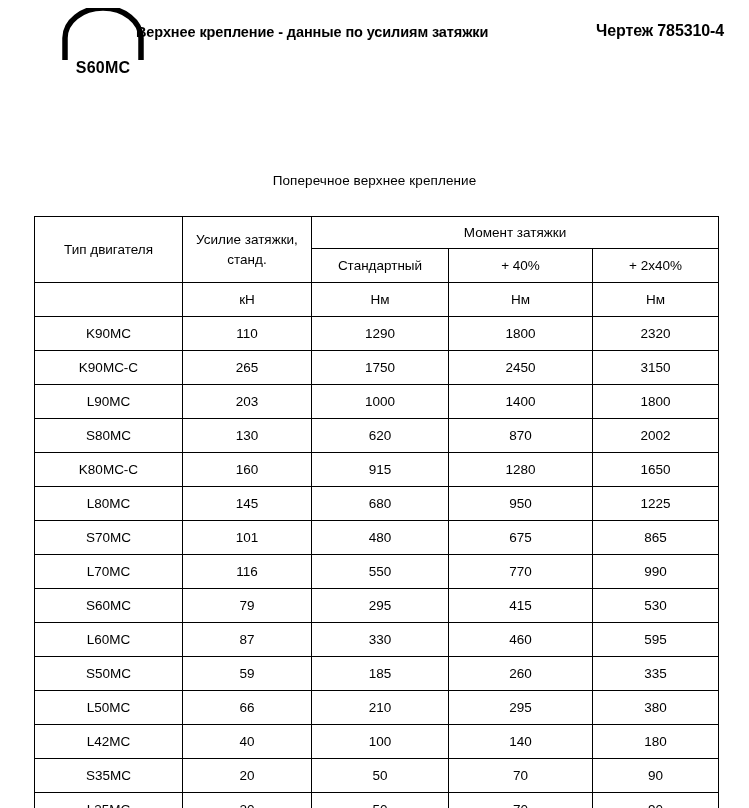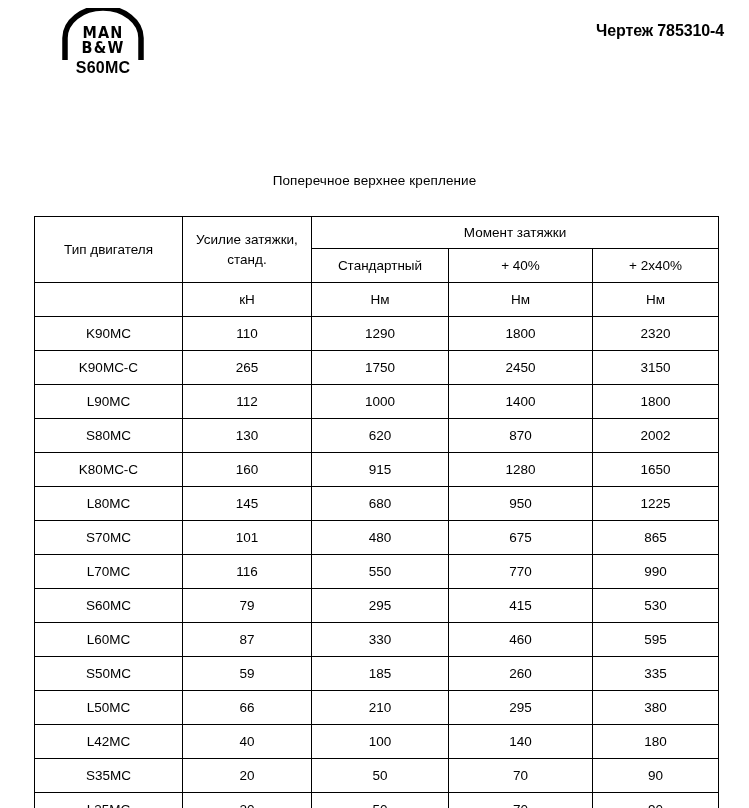--- a/index.html
+++ b/index.html
@@ -133,27 +133,24 @@
 </style>
 </head>
 <body>
 
 <div id="doc-header">
 
   <div id="logo-block">
     <svg id="logo-arc" viewBox="0 0 92 52">
       <path d="M 8 52 L 8 30 A 38 30 0 0 1 84 30 L 84 52" fill="none" stroke="#000000" stroke-width="5.5"></path>
     </svg>
-    <div id="logo-wordmark">
-      <span class="logo-word">MAN</span>
-      <span class="logo-word">B&amp;W</span>
-    </div>
     <div id="logo-engine">S60MC</div>
   </div>
 
+  <div id="header-title">Верхнее крепление - данные по усилиям затяжки</div>
 
   <div id="drawing-number">Чертеж 785310-4</div>
 </div>
 
 <div id="table-caption">Поперечное верхнее крепление</div>
 
 <table id="data-table">
   <colgroup>
     <col class="col-type">
     <col class="col-force">
@@ -190,21 +187,21 @@
       </tr>
       <tr class="data-row">
         <td>K90MC-C</td>
         <td>265</td>
         <td>1750</td>
         <td>2450</td>
         <td>3150</td>
       </tr>
       <tr class="data-row">
         <td>L90MC</td>
-        <td>112</td>
+        <td>203</td>
         <td>1000</td>
         <td>1400</td>
         <td>1800</td>
       </tr>
       <tr class="data-row">
         <td>S80MC</td>
         <td>130</td>
         <td>620</td>
         <td>870</td>
         <td>2002</td>

